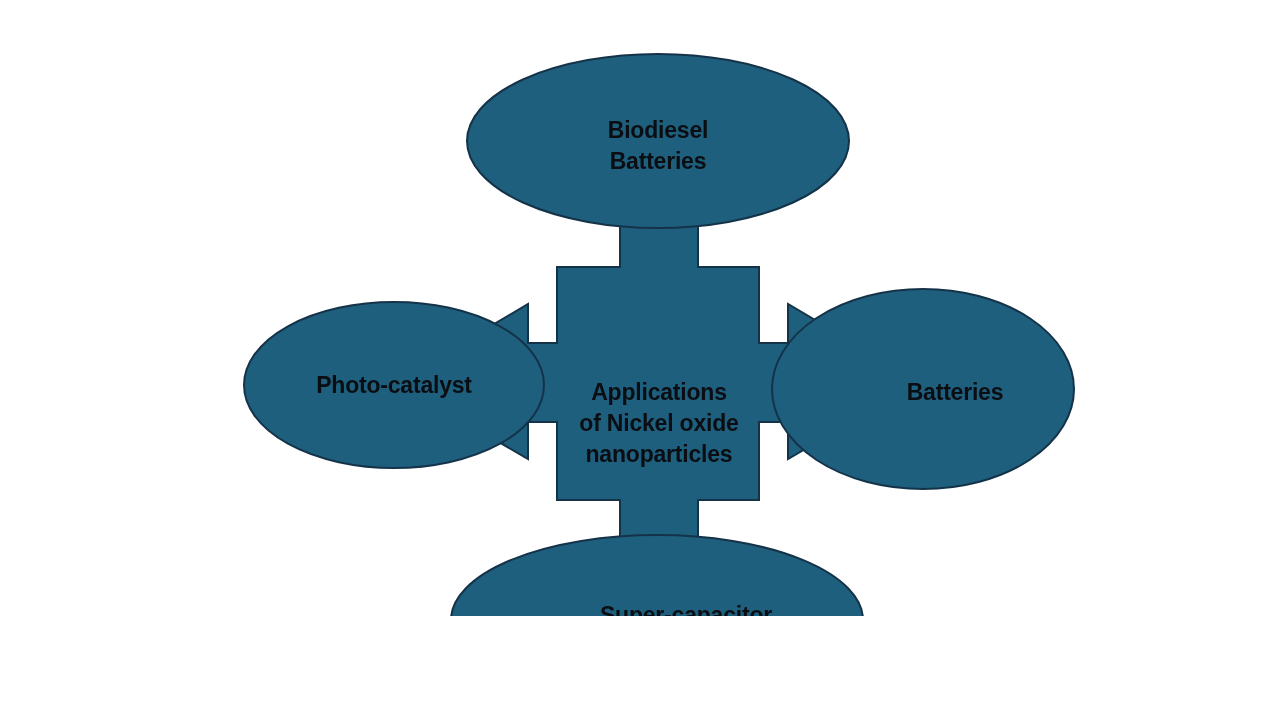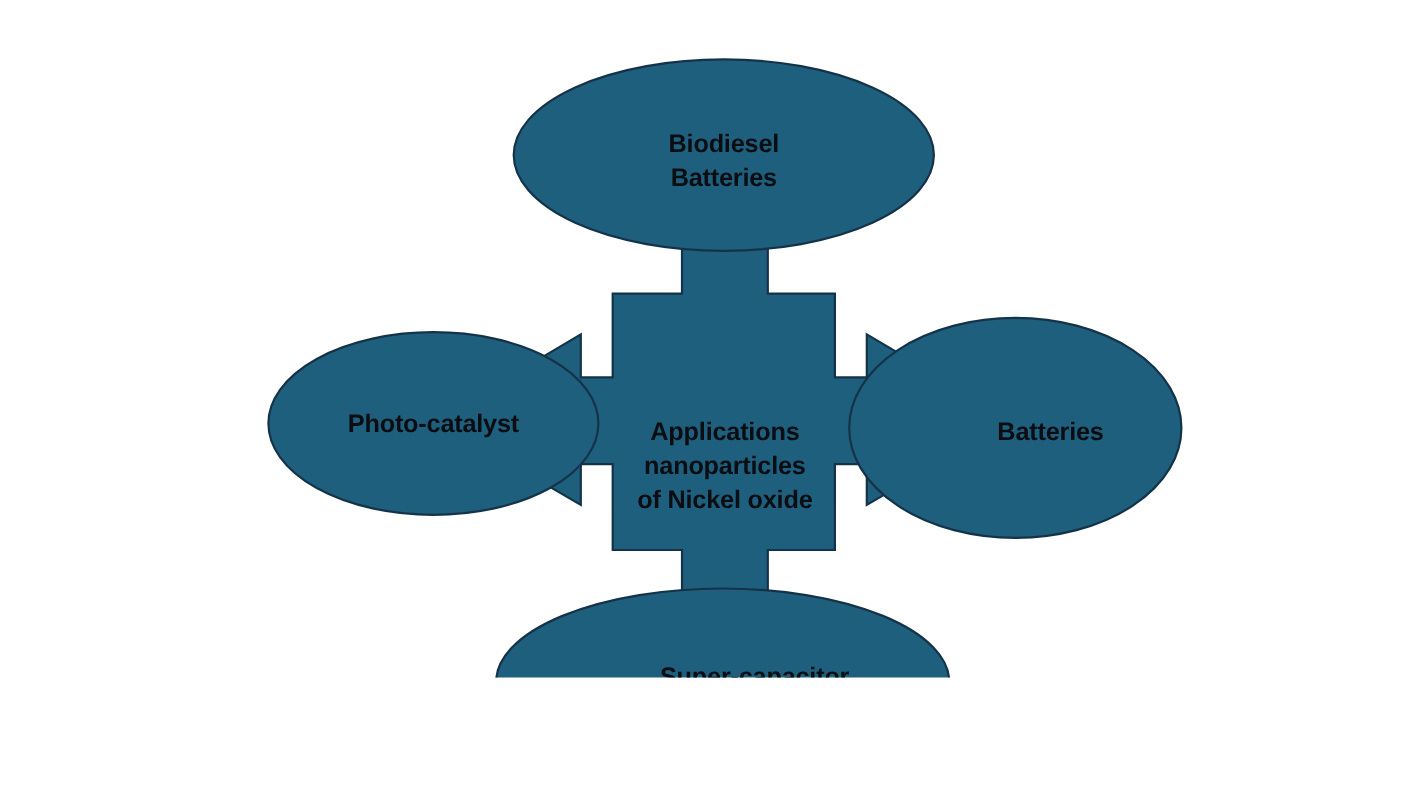--- a/index.html
+++ b/index.html
@@ -91,22 +91,22 @@
     <ellipse class="shape" cx="657" cy="620" rx="206" ry="85"></ellipse>
   </svg>
 
   <div class="label label-top">
     <span>Biodiesel</span>
     <span>Batteries</span>
   </div>
 
   <div class="label label-center">
     <span>Applications</span>
+    <span>of Nickel oxide</span>
     <span>nanoparticles</span>
-    <span>of Nickel oxide</span>
   </div>
 
   <div class="label label-left">
     <span>Photo-catalyst</span>
   </div>
 
   <div class="label label-right">
     <span>Batteries</span>
   </div>
 

